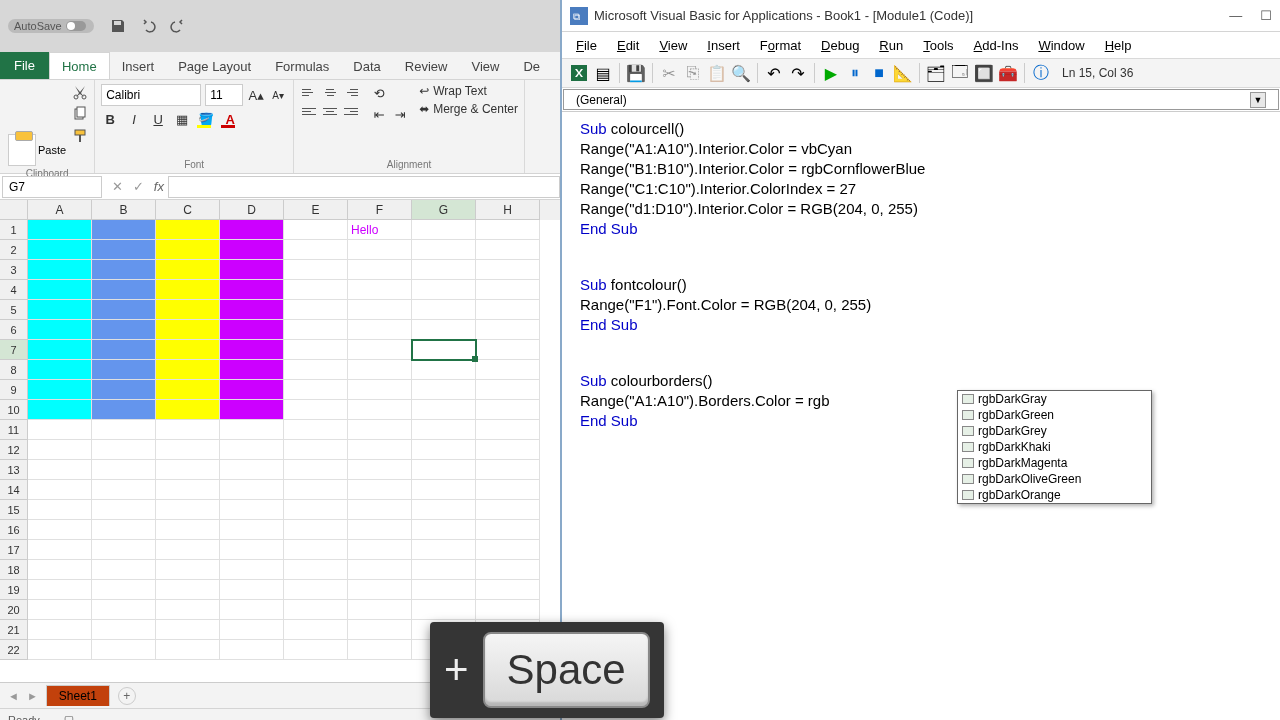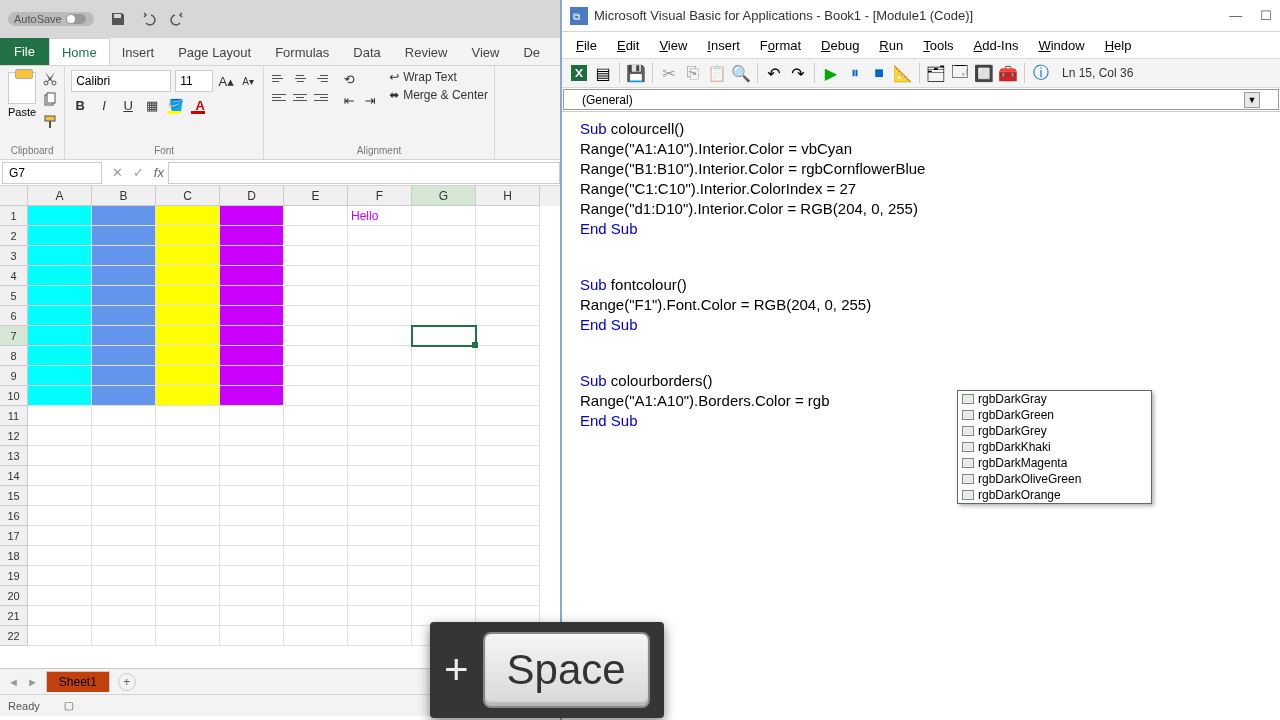--- a/index.html
+++ b/index.html
@@ -1,36 +1,36 @@
 <!DOCTYPE html>
 <html><head>
 <meta charset="utf-8">
 <style>
 * { margin: 0; padding: 0; box-sizing: border-box; font-family: 'Segoe UI', Tahoma, sans-serif; }
 body { width: 1280px; height: 720px; overflow: hidden; position: relative; background: #f0f0f0; }
 
 
 .excel { position: absolute; left: 0; top: 0; width: 560px; height: 720px; background: #fff; }
-.excel-titlebar { height: 38px; background: #d7d7d7; display: flex; align-items: center; padding: 4px 8px; font-size: 12px; color: #555; }
+.excel-titlebar { height: 52px; background: #d7d7d7; display: flex; align-items: center; padding: 4px 8px; font-size: 12px; color: #555; }
 .autosave { background: #bbb; border-radius: 10px; padding: 1px 8px 1px 6px; font-size: 11px; display: flex; align-items: center; gap: 4px; }
 .autosave-switch { width: 20px; height: 10px; background: #999; border-radius: 5px; position: relative; }
 .autosave-switch::after { content:''; position:absolute; width:8px; height:8px; background:#fff; border-radius:50%; top:1px; left:1px; }
 .qat { display: flex; gap: 14px; margin-left: 16px; }
 .qat-icon { width: 16px; height: 16px; color: #555; }
 
 .ribbon-tabs { height: 28px; background: #f3f3f3; display: flex; align-items: end; border-bottom: 1px solid #d4d4d4; }
 .tab { padding: 6px 12px 5px; font-size: 13px; color: #444; cursor: pointer; }
 .tab.active { background: #fff; color: #217346; border-top: 1px solid #d4d4d4; border-left: 1px solid #d4d4d4; border-right: 1px solid #d4d4d4; }
 .tab.file { background: #217346; color: #fff; padding: 6px 14px; }
 
 .ribbon { height: 94px; background: #f3f3f3; border-bottom: 1px solid #d4d4d4; display: flex; }
 .ribbon-group { border-right: 1px solid #d9d9d9; padding: 4px 6px 2px; display: flex; flex-direction: column; justify-content: space-between; }
 .ribbon-group-label { font-size: 10px; color: #777; text-align: center; padding-bottom: 1px; }
 .clipboard-top { display:flex; gap:4px; }
-.paste { display:flex; flex-direction:column; align-items:center; font-size:11px; gap:2px; padding:2px; }
+.paste { display:flex; flex-direction:row; align-items:center; font-size:11px; gap:2px; padding:2px;margin-top:48px; }
 .paste-icon { width:28px; height:32px; background:#fff; border:1px solid #ccc; position:relative; }
 .paste-icon::before { content:''; position:absolute; top:-4px; left:6px; width:16px; height:8px; background:#f9c23c; border:1px solid #aaa; border-radius:2px; }
 .mini-icons { display:flex; flex-direction:column; gap:6px; }
 .mini-icon { width:16px; height:16px; }
 .font-row1 { display:flex; gap:4px; align-items:center; }
 .font-name { width:100px; height:22px; border:1px solid #ccc; font-size:12px; padding:2px 4px; background:#fff; }
 .font-size { width:38px; height:22px; border:1px solid #ccc; font-size:12px; padding:2px 4px; background:#fff; }
 .font-row2 { display:flex; gap:6px; align-items:center; margin-top:4px; }
 .fbtn { width:18px; height:18px; font-size:13px; display:flex; align-items:center; justify-content:center; color:#333; }
 .fill-btn { position:relative; }
@@ -80,21 +80,21 @@
 .vba-title { flex:1; }
 .win-btns { display:flex; gap:18px; color:#555; }
 .vba-menu { height:26px; display:flex; align-items:center; gap:4px; padding:0 6px; font-size:13px; background:#fff; }
 .vba-menu span { padding:2px 8px; }
 .vba-menu span u { text-decoration:underline; }
 .vba-toolbar { height:30px; background:#f4f4f4; border-top:1px solid #d9d9d9; border-bottom:1px solid #d9d9d9; display:flex; align-items:center; padding:0 6px; gap:2px; }
 .tb-btn { width:22px; height:22px; display:flex; align-items:center; justify-content:center; }
 .tb-sep { width:1px; height:20px; background:#ccc; margin:0 3px; }
 .tb-status { margin-left:8px; font-size:12px; color:#333; }
 .vba-dropdowns { height:24px; display:flex; border-bottom:1px solid #ccc; }
-.vba-dd { flex:1; border:1px solid #999; background:#fff; font-size:12px; padding:2px 18px; display:flex; align-items:center; justify-content:space-between; margin:1px; }
+.vba-dd { flex:1; border:1px solid #999; background:#fff; font-size:12px; padding:2px 12px; display:flex; align-items:center; justify-content:space-between; margin:1px; }
 .vba-dd-arrow { background:#e8e8e8; border:1px solid #999; width:16px; height:16px; text-align:center; font-size:9px; line-height:14px; }
 .code-area { padding:8px 18px; font-family:'Consolas','Courier New',monospace; font-size:15px; line-height:18px; white-space:pre; color:#000; position:relative; }
 .kw { color:#0000c8; }
 .intellisense { position:absolute; left:937px; top:390px; width:195px; background:#fff; border:1px solid #666; box-shadow:2px 2px 4px rgba(0,0,0,0.3); font-size:12px;margin-left:20px; }
 .intel-item { padding:1px 4px; display:flex; align-items:center; gap:4px; font-family:'Segoe UI',sans-serif; }
 .intel-icon { width:12px; height:10px; border:1px solid #888; background:#e6f0e6; }
 
 
 .key-overlay { position:absolute; left:430px; bottom:2px; display:flex; align-items:center; background:#353535; padding:10px 14px; border-radius:4px; gap:14px; box-shadow:0 4px 12px rgba(0,0,0,0.5); }
 .key { background:linear-gradient(#f5f5f5,#d8d8d8); border:2px solid #888; border-radius:8px; padding:12px 22px; font-size:42px; font-weight:500; color:#333; box-shadow:inset 0 -4px 2px rgba(0,0,0,0.15); }

